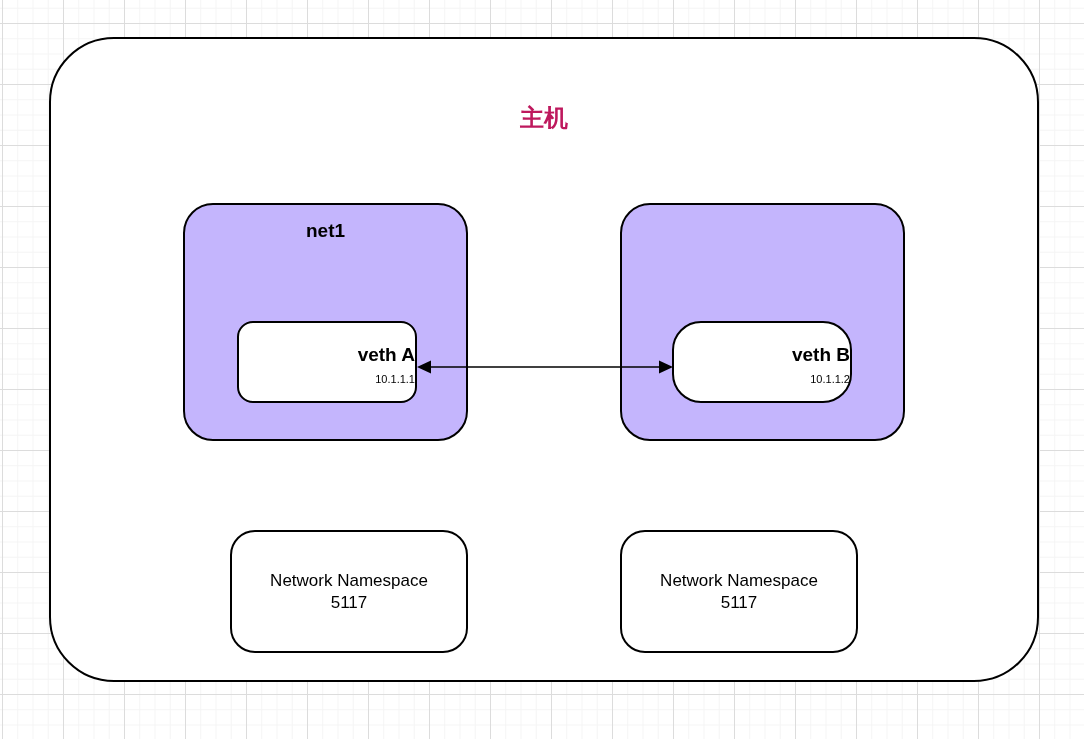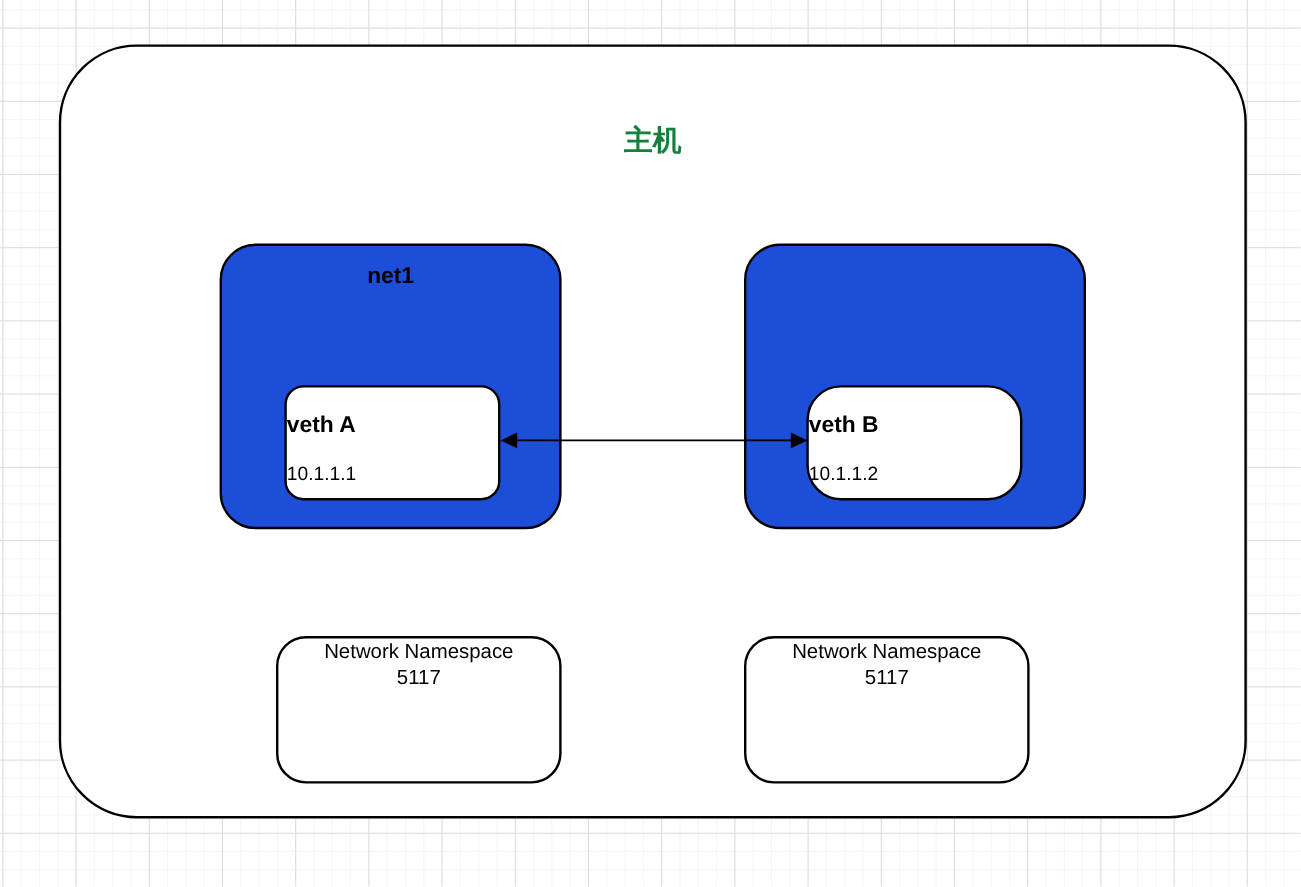--- a/index.html
+++ b/index.html
@@ -29,78 +29,79 @@
     border: 2px solid #000000;
     border-radius: 65px;
   }
   .host-title {
     position: absolute;
     left: 0; right: 0; top: 63px;
     text-align: center;
     font-weight: bold;
     font-size: 24px;
     line-height: 31px;
-    color: #15803d;
+    color: #be185d;
   }
   .netns-box {
     position: absolute;
     top: 164px;
     width: 285px; height: 238px;
-    background: #1d4ed8;
+    background: #c4b5fd;
     border: 2px solid #000000;
     border-radius: 30px;
   }
   .netns-box.net1 { left: 132px; }
   .netns-box.net2 { left: 569px; }
   .netns-label {
     margin-top: 15px;
     text-align: center;
     font-weight: bold;
     font-size: 19px;
     color: #000000;
   }
   .veth-box {
     position: absolute;
     top: 116px;
-    width: 180px; height: 96px;
+    width: 180px; height: 82px;
     background: #ffffff;
     border: 2px solid #000000;
     border-radius: 16px;
     display: flex;
     flex-direction: column;
-    align-items: flex-start;
+    align-items: flex-end;
   }
   .netns-box.net1 .veth-box { left: 52px; }
   .netns-box.net2 .veth-box { left: 50px; border-radius: 29px; }
   .veth-name {
     margin-top: 21px;
     font-weight: bold;
     font-size: 19px;
     color: #000000;
   }
   .veth-ip {
-    margin-top: 21px;
-    font-size: 16px;
+    margin-top: 7px;
+    font-size: 11px;
     color: #000000;
   }
   .arrow-svg {
     position: absolute;
     left: 364px; top: 316px;
     width: 260px; height: 24px;
   }
   .ns-box {
     position: absolute;
     top: 491px;
     width: 238px; height: 123px;
     background: #ffffff;
     border: 2px solid #000000;
     border-radius: 25px;
     display: flex;
     flex-direction: column;
     align-items: center;
+    justify-content: center;
     text-align: center;
     font-size: 17px;
     line-height: 22px;
     color: #000000;
   }
   .ns-box.left { left: 179px; }
   .ns-box.right { left: 569px; }
 </style>
 </head>
 <body>

